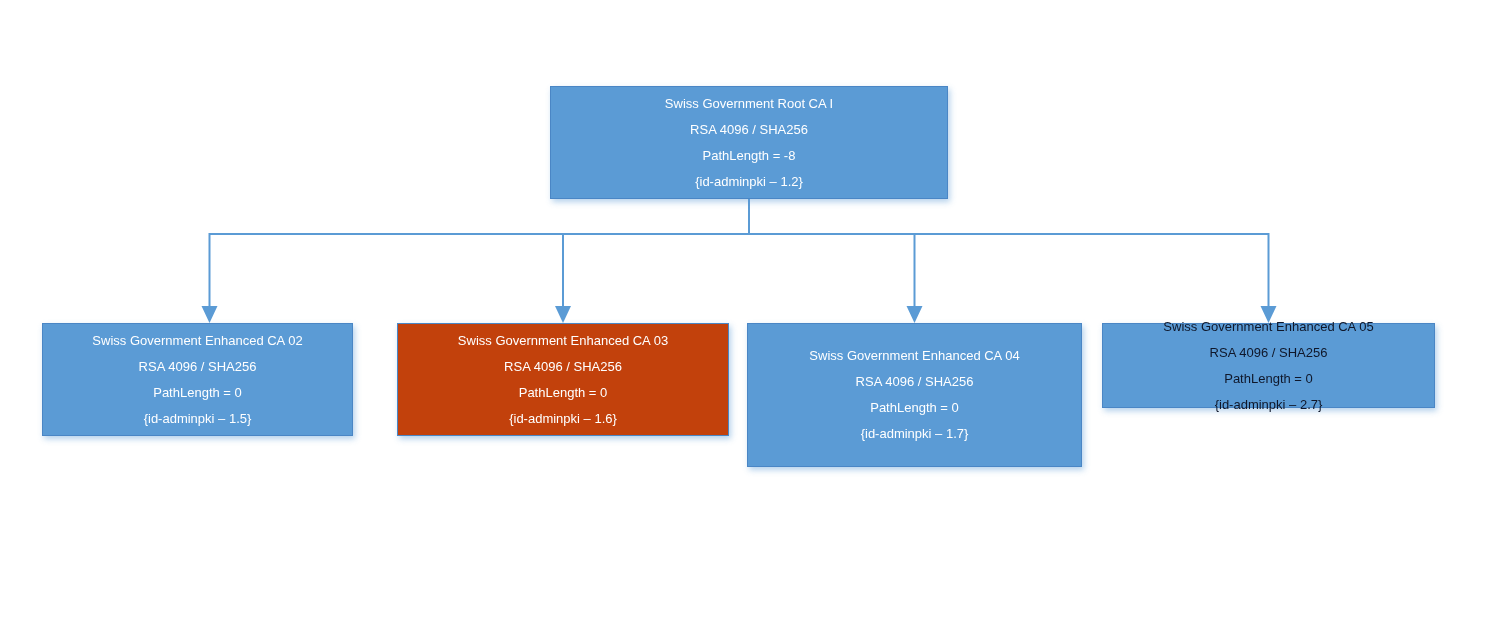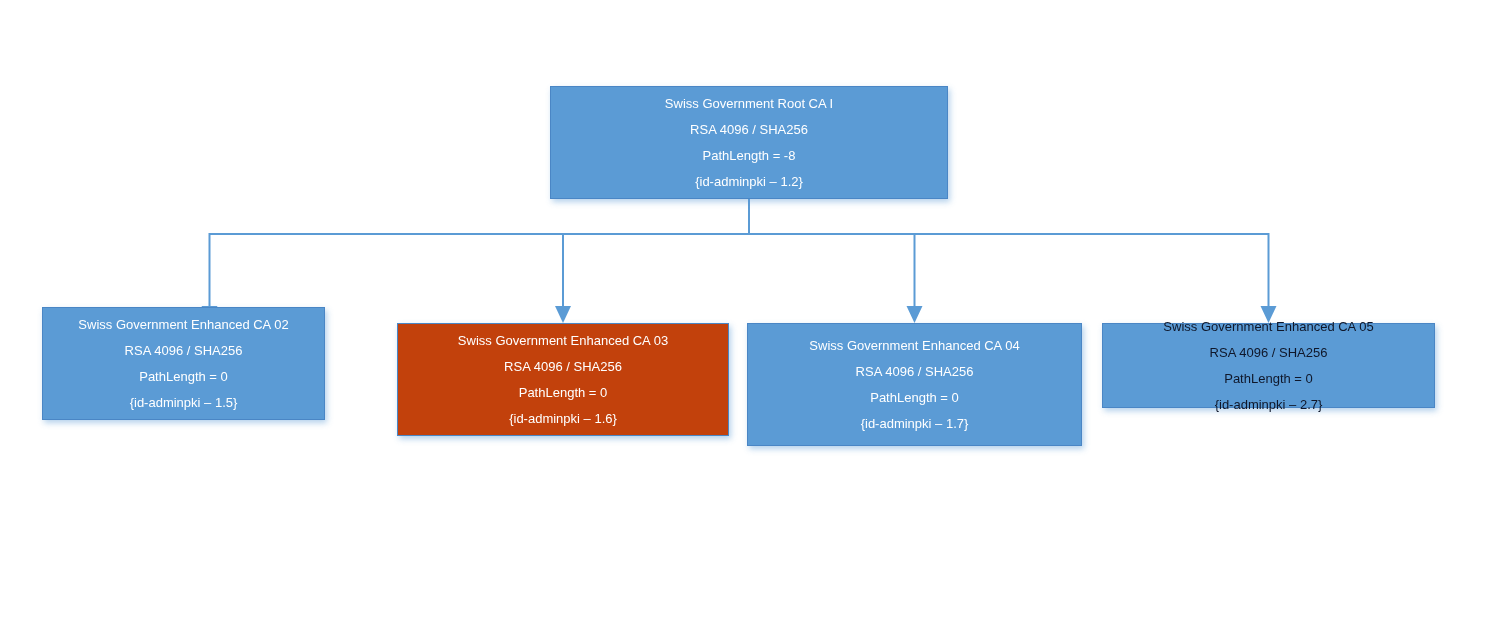--- a/index.html
+++ b/index.html
@@ -55,35 +55,35 @@
       <path d="M1260.5 306 H1276.5 L1268.5 323 Z" fill="#5B9BD5"></path>
     </svg>
 
   <div class="node" style="left: 550px; top: 86px; width: 398px; height: 113px; background: rgb(91, 155, 213); border-color: rgb(74, 134, 197); color: rgb(255, 255, 255);">
     <div class="nl">Swiss Government Root CA I</div>
     <div class="nl">RSA 4096 / SHA256</div>
     <div class="nl">PathLength = -8</div>
     <div class="nl">{id-adminpki – 1.2}</div>
   </div>
 
-  <div class="node" style="left: 42px; top: 307px; width: 283px; height: 113px; background: rgb(91, 155, 213); border-color: rgb(74, 134, 197); color: rgb(255, 255, 255);">
+  <div class="node" style="left: 42px; top: 323px; width: 311px; height: 113px; background: rgb(91, 155, 213); border-color: rgb(74, 134, 197); color: rgb(255, 255, 255);">
     <div class="nl">Swiss Government Enhanced CA 02</div>
     <div class="nl">RSA 4096 / SHA256</div>
     <div class="nl">PathLength = 0</div>
     <div class="nl">{id-adminpki – 1.5}</div>
   </div>
 
   <div class="node" style="left: 397px; top: 323px; width: 332px; height: 113px; background: #c2410c; border-color: rgb(74, 134, 197); color: rgb(255, 255, 255);">
     <div class="nl">Swiss Government Enhanced CA 03</div>
     <div class="nl">RSA 4096 / SHA256</div>
     <div class="nl">PathLength = 0</div>
     <div class="nl">{id-adminpki – 1.6}</div>
   </div>
 
-  <div class="node" style="left: 747px; top: 323px; width: 335px; height: 123px; background: rgb(91, 155, 213); border-color: rgb(74, 134, 197); color: rgb(255, 255, 255);">
+  <div class="node" style="left: 747px; top: 323px; width: 335px; height: 144px; background: rgb(91, 155, 213); border-color: rgb(74, 134, 197); color: rgb(255, 255, 255);">
     <div class="nl">Swiss Government Enhanced CA 04</div>
     <div class="nl">RSA 4096 / SHA256</div>
     <div class="nl">PathLength = 0</div>
     <div class="nl">{id-adminpki – 1.7}</div>
   </div>
 
   <div class="node" style="left: 1102px; top: 323px; width: 333px; height: 85px; background: rgb(91, 155, 213); border-color: rgb(74, 134, 197); color: #0f172a;">
     <div class="nl">Swiss Government Enhanced CA 05</div>
     <div class="nl">RSA 4096 / SHA256</div>
     <div class="nl">PathLength = 0</div>

